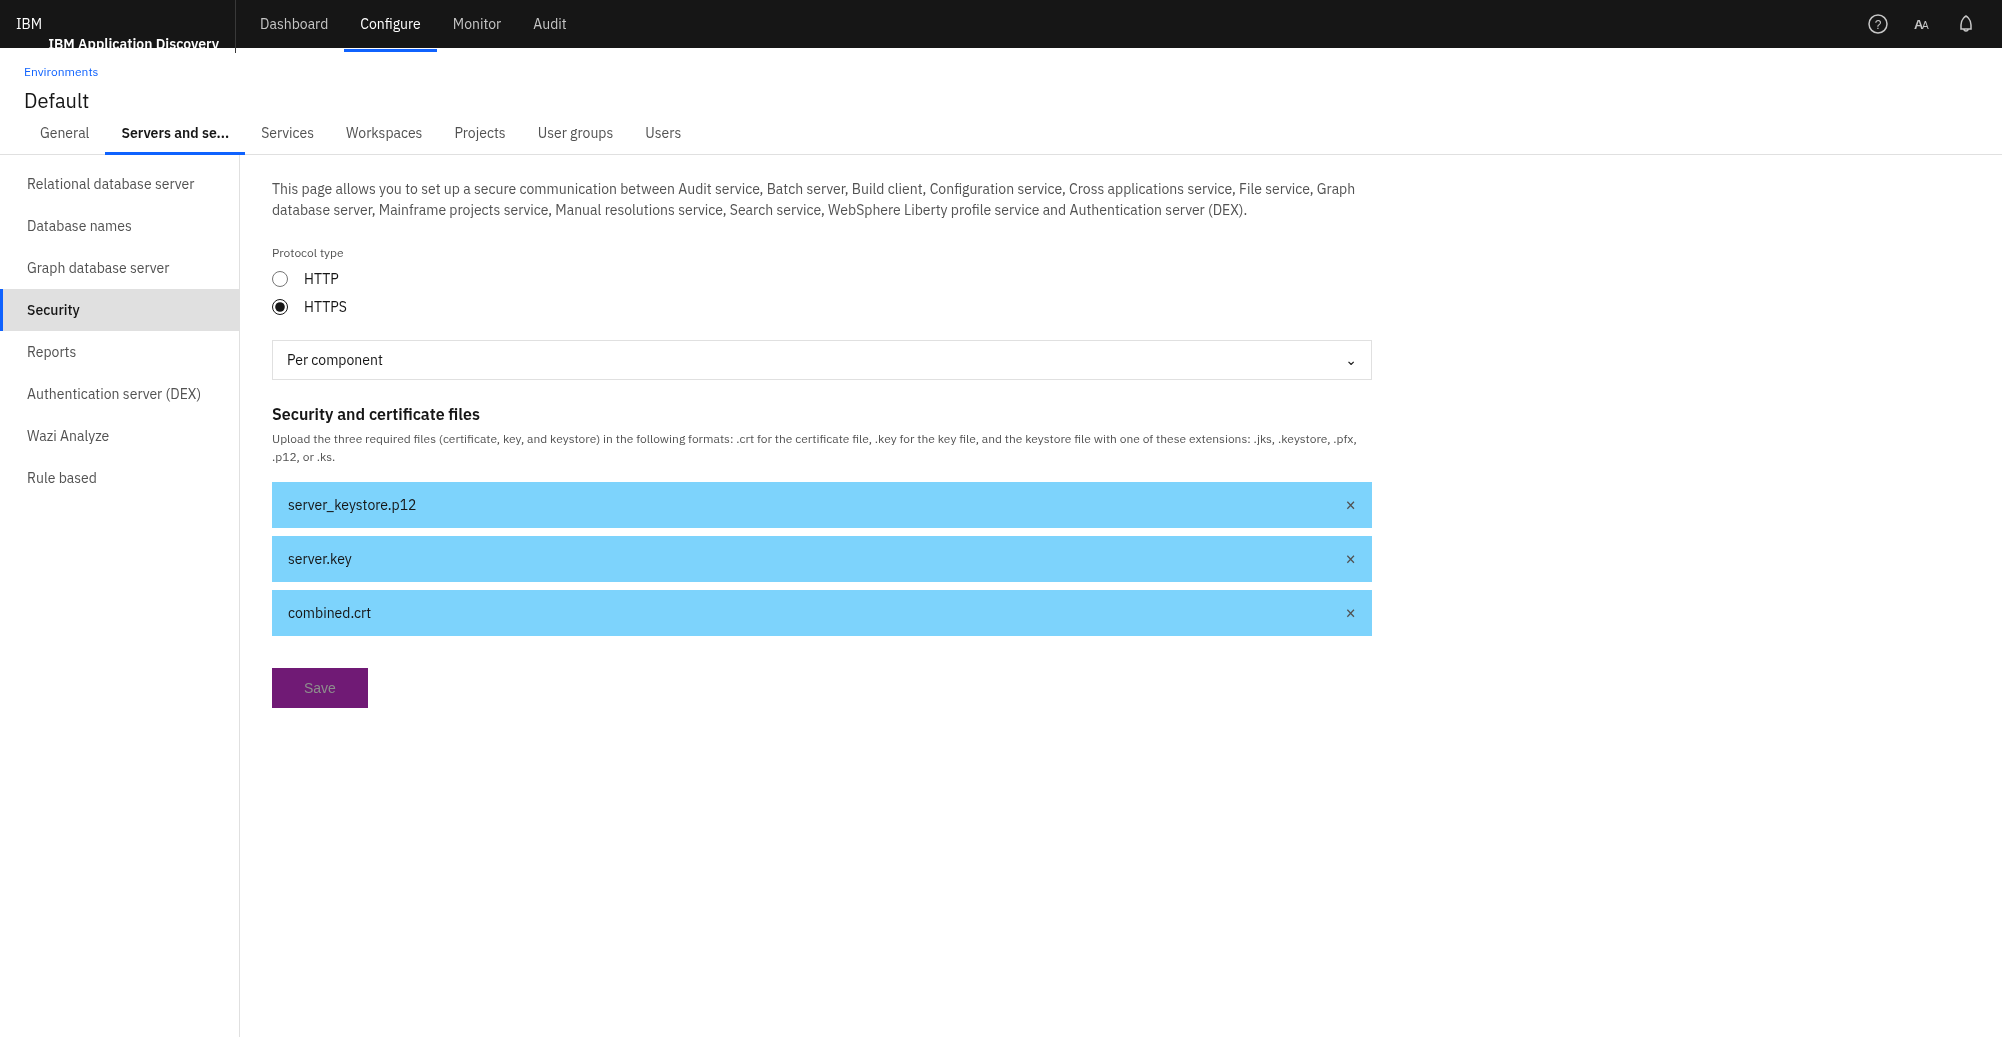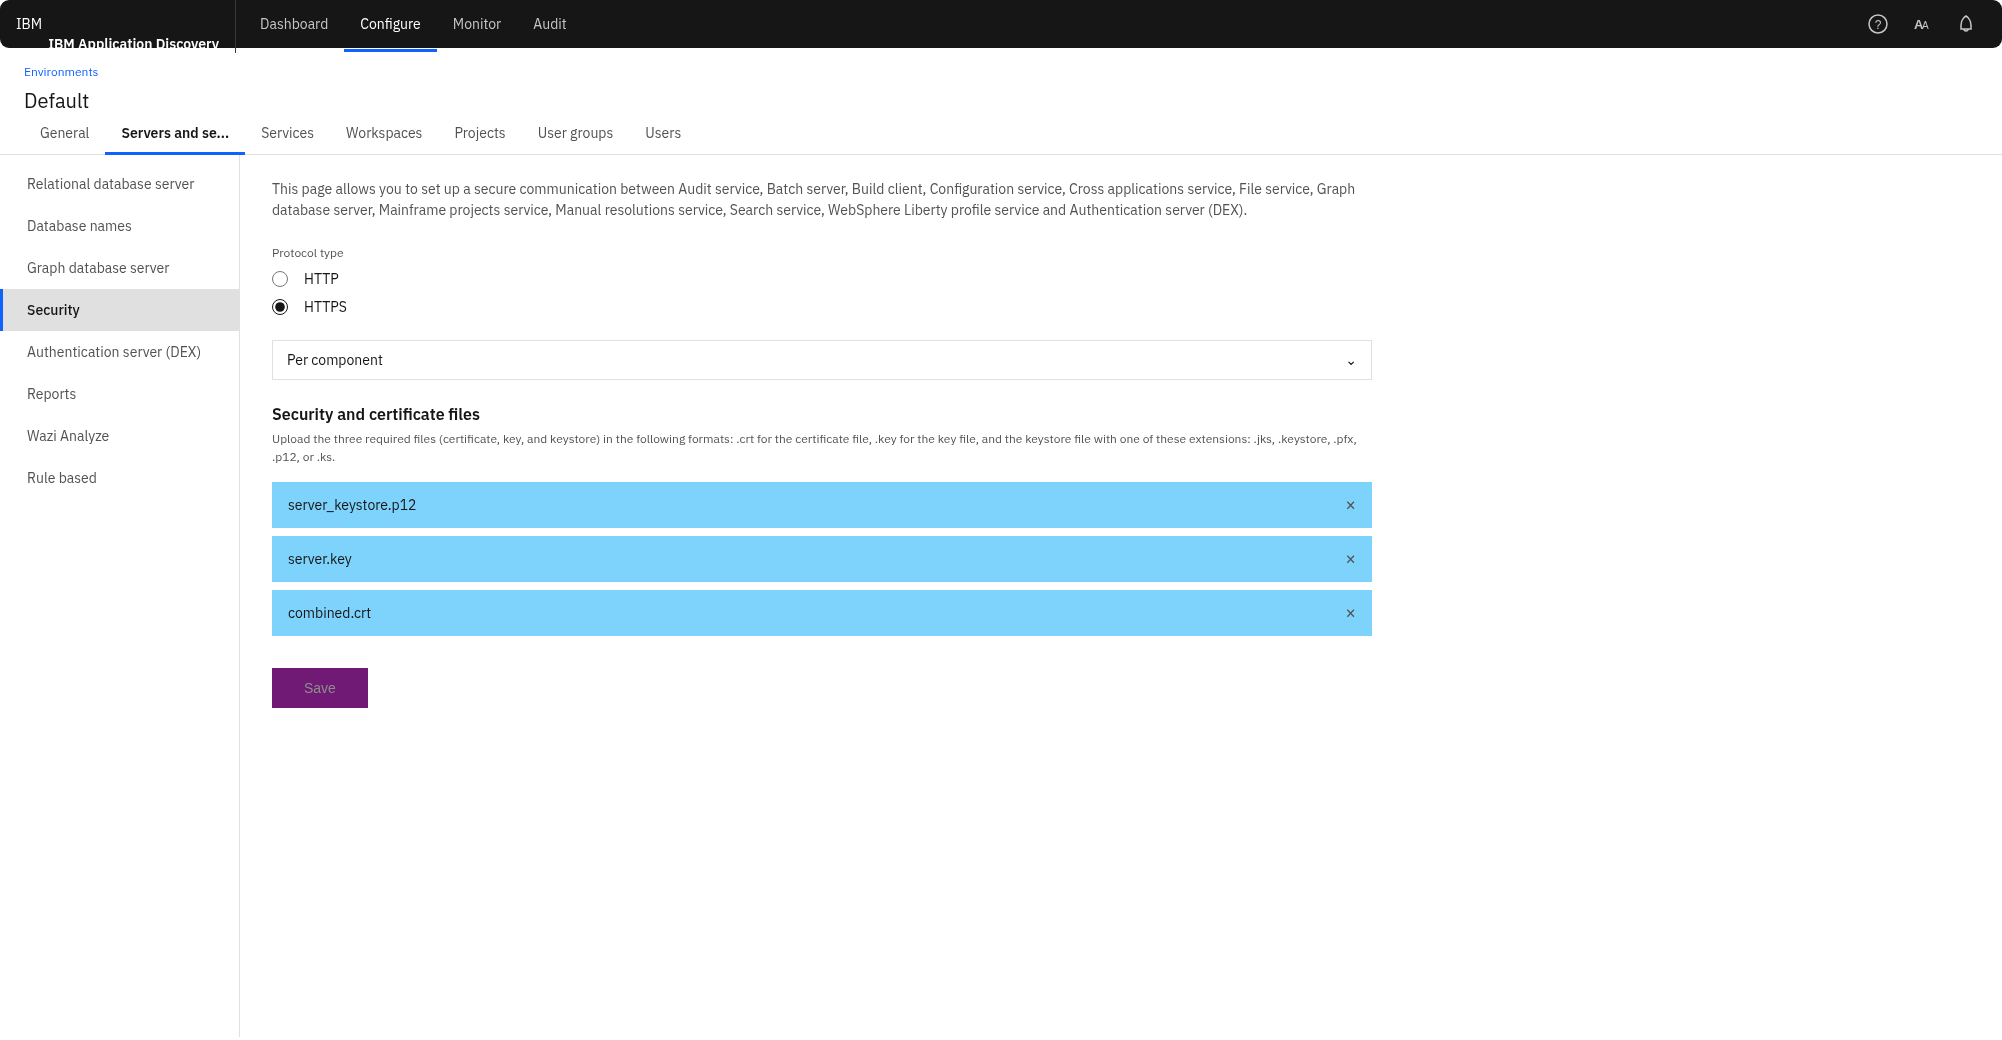--- a/index.html
+++ b/index.html
@@ -7,21 +7,20 @@
 
     
     .top-nav {
       display: flex;
       align-items: center;
       background: #161616;
       color: #fff;
       height: 48px;
       padding: 0 16px;
       position: relative;
-      border-radius: 9px;
     }
     .top-nav-brand {
       display: flex;
       align-items: center;
       gap: 6px;
       font-size: 14px;
       font-weight: 600;
       color: #fff;
       padding-right: 16px;
       border-right: 1px solid #393939;
@@ -300,22 +299,22 @@
     <div class="tab-item">Users</div>
   </div>
 
 <div class="content-layout">
 
   <div class="sidebar">
   <div class="sidebar-item">Relational database server</div>
       <div class="sidebar-item">Database names</div>
       <div class="sidebar-item">Graph database server</div>
       <div class="sidebar-item active">Security</div>
+      <div class="sidebar-item">Reports</div>
       <div class="sidebar-item">Authentication server (DEX)</div>
-      <div class="sidebar-item">Reports</div>
       <div class="sidebar-item">Wazi Analyze</div>
       <div class="sidebar-item">Rule based</div>
     </div>
 
   <div class="main-content">
     <p class="description-text">This page allows you to set up a secure communication between Audit service, Batch server, Build client, Configuration service, Cross applications service, File service, Graph database server, Mainframe projects service, Manual resolutions service, Search service, WebSphere Liberty profile service and Authentication server (DEX).</p>
 
     <div class="protocol-label">Protocol type</div>
     <div class="radio-group">
       <label class="radio-option">

